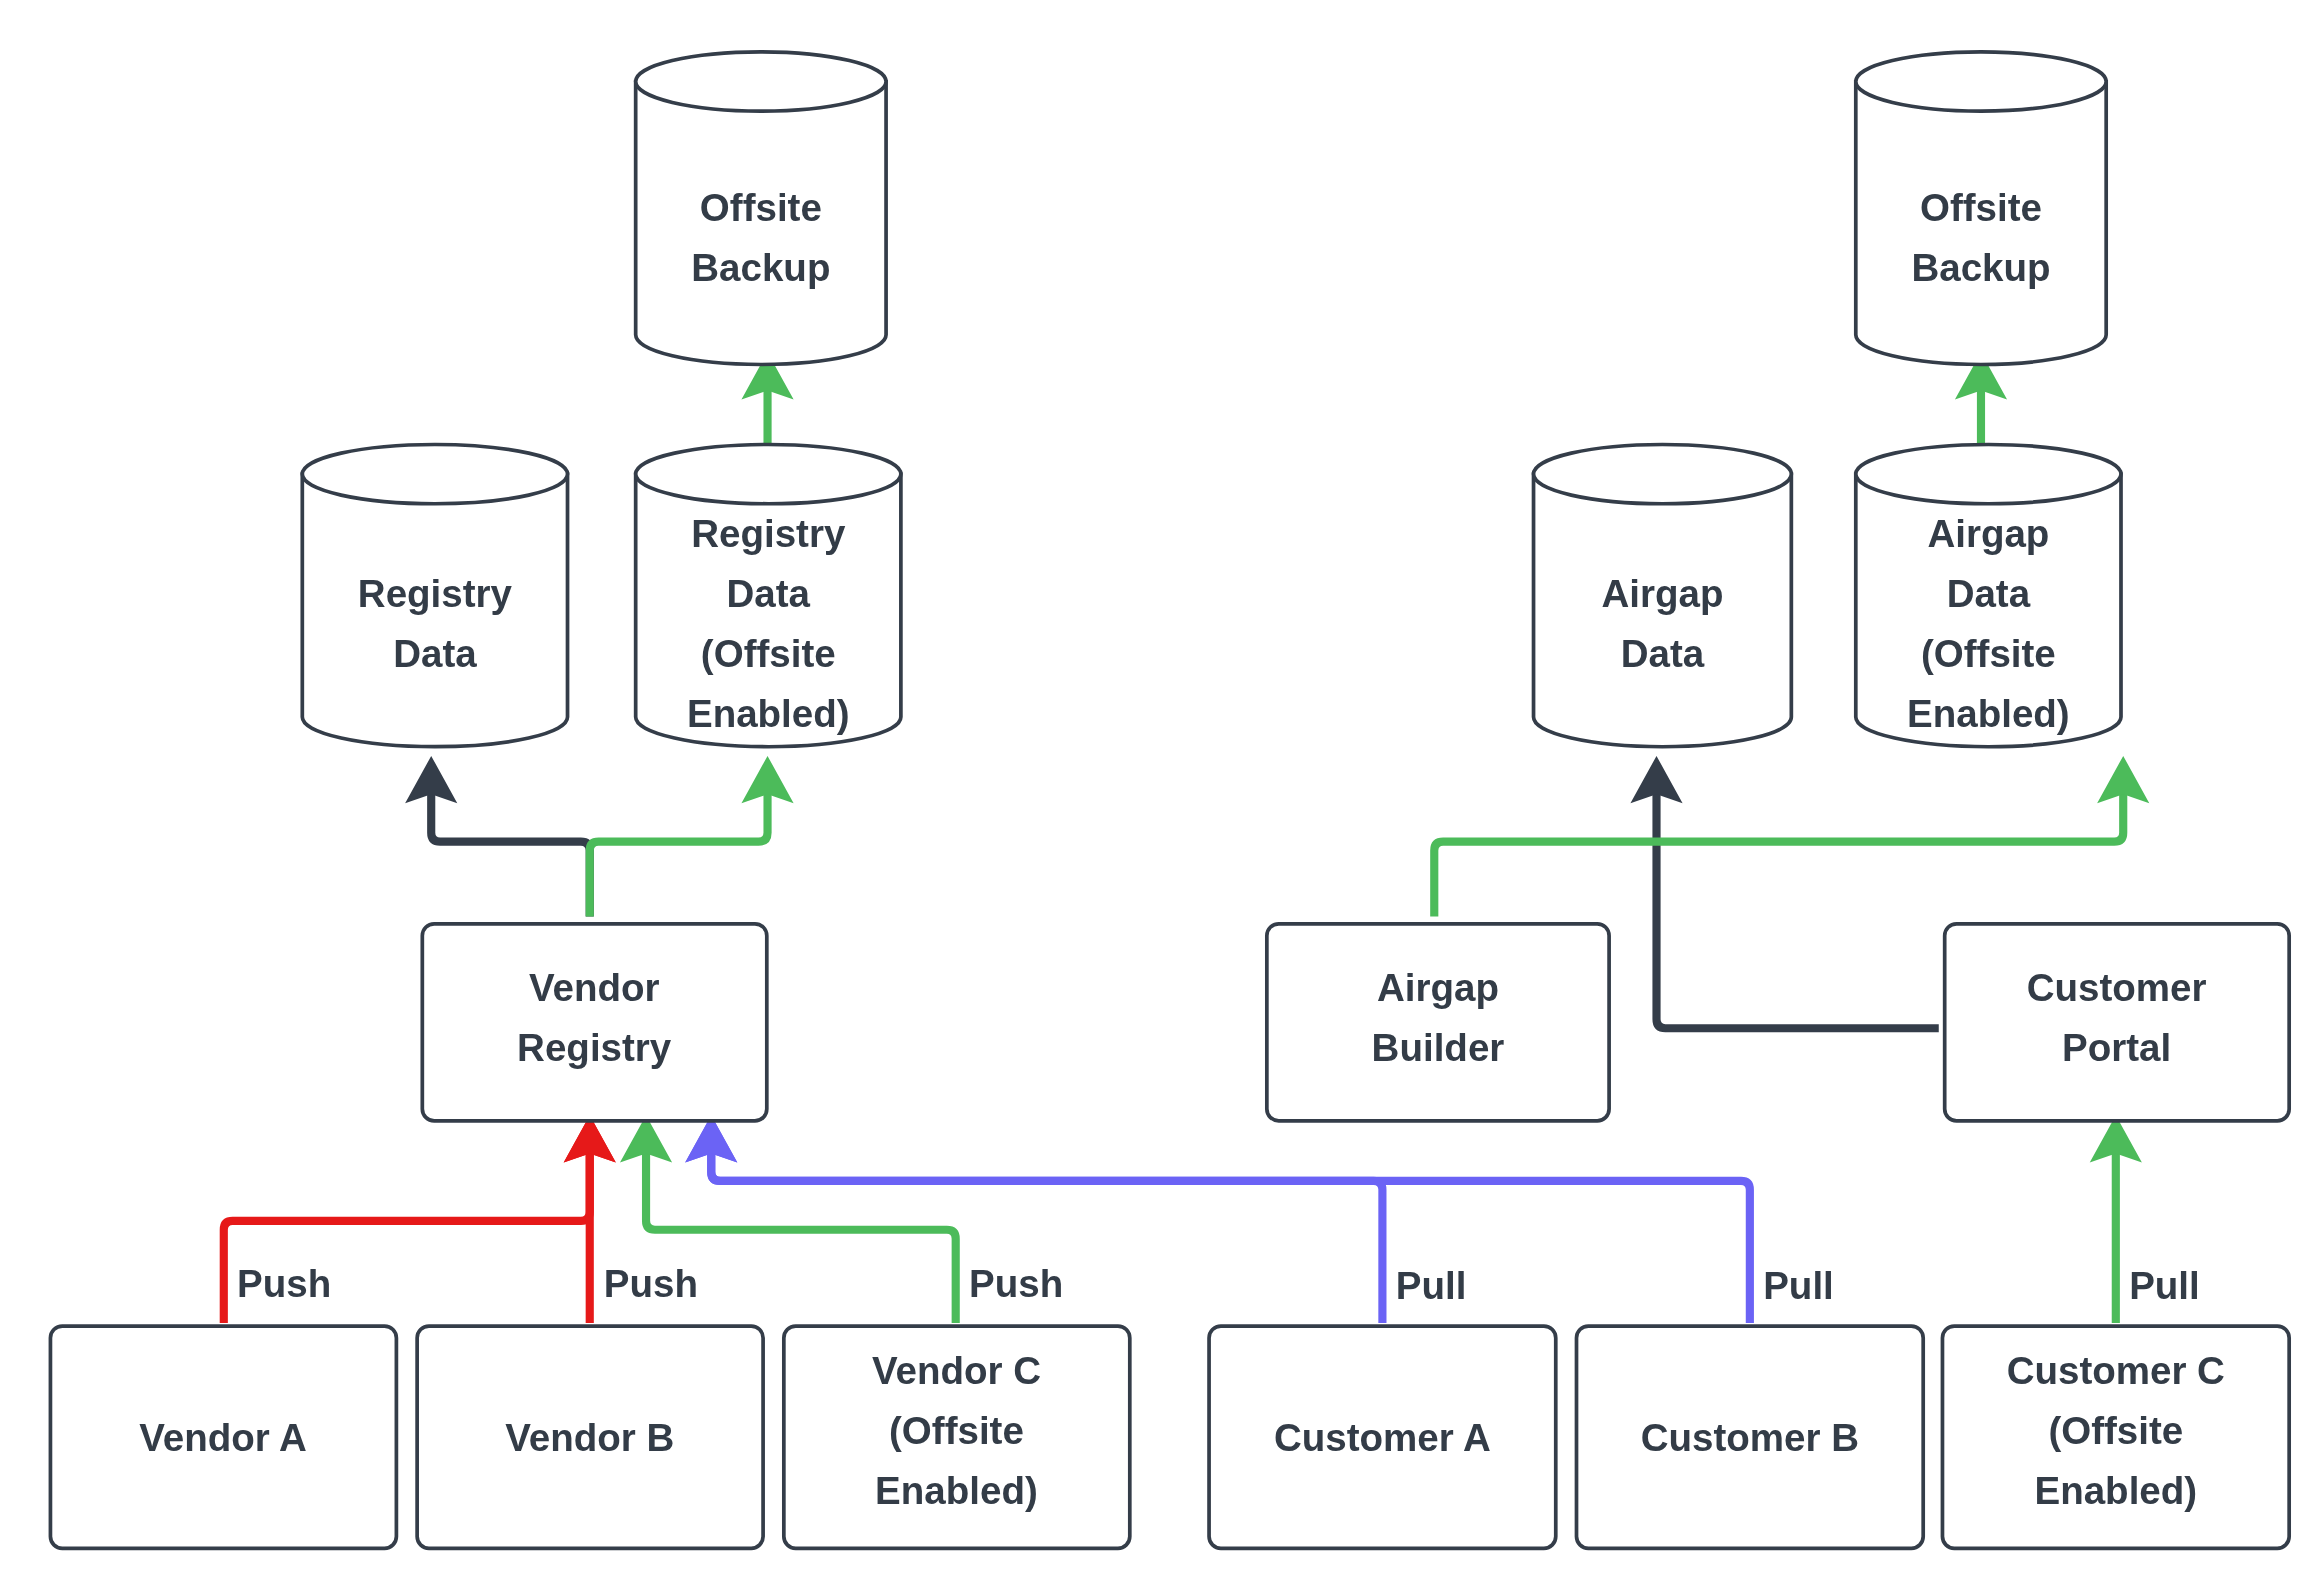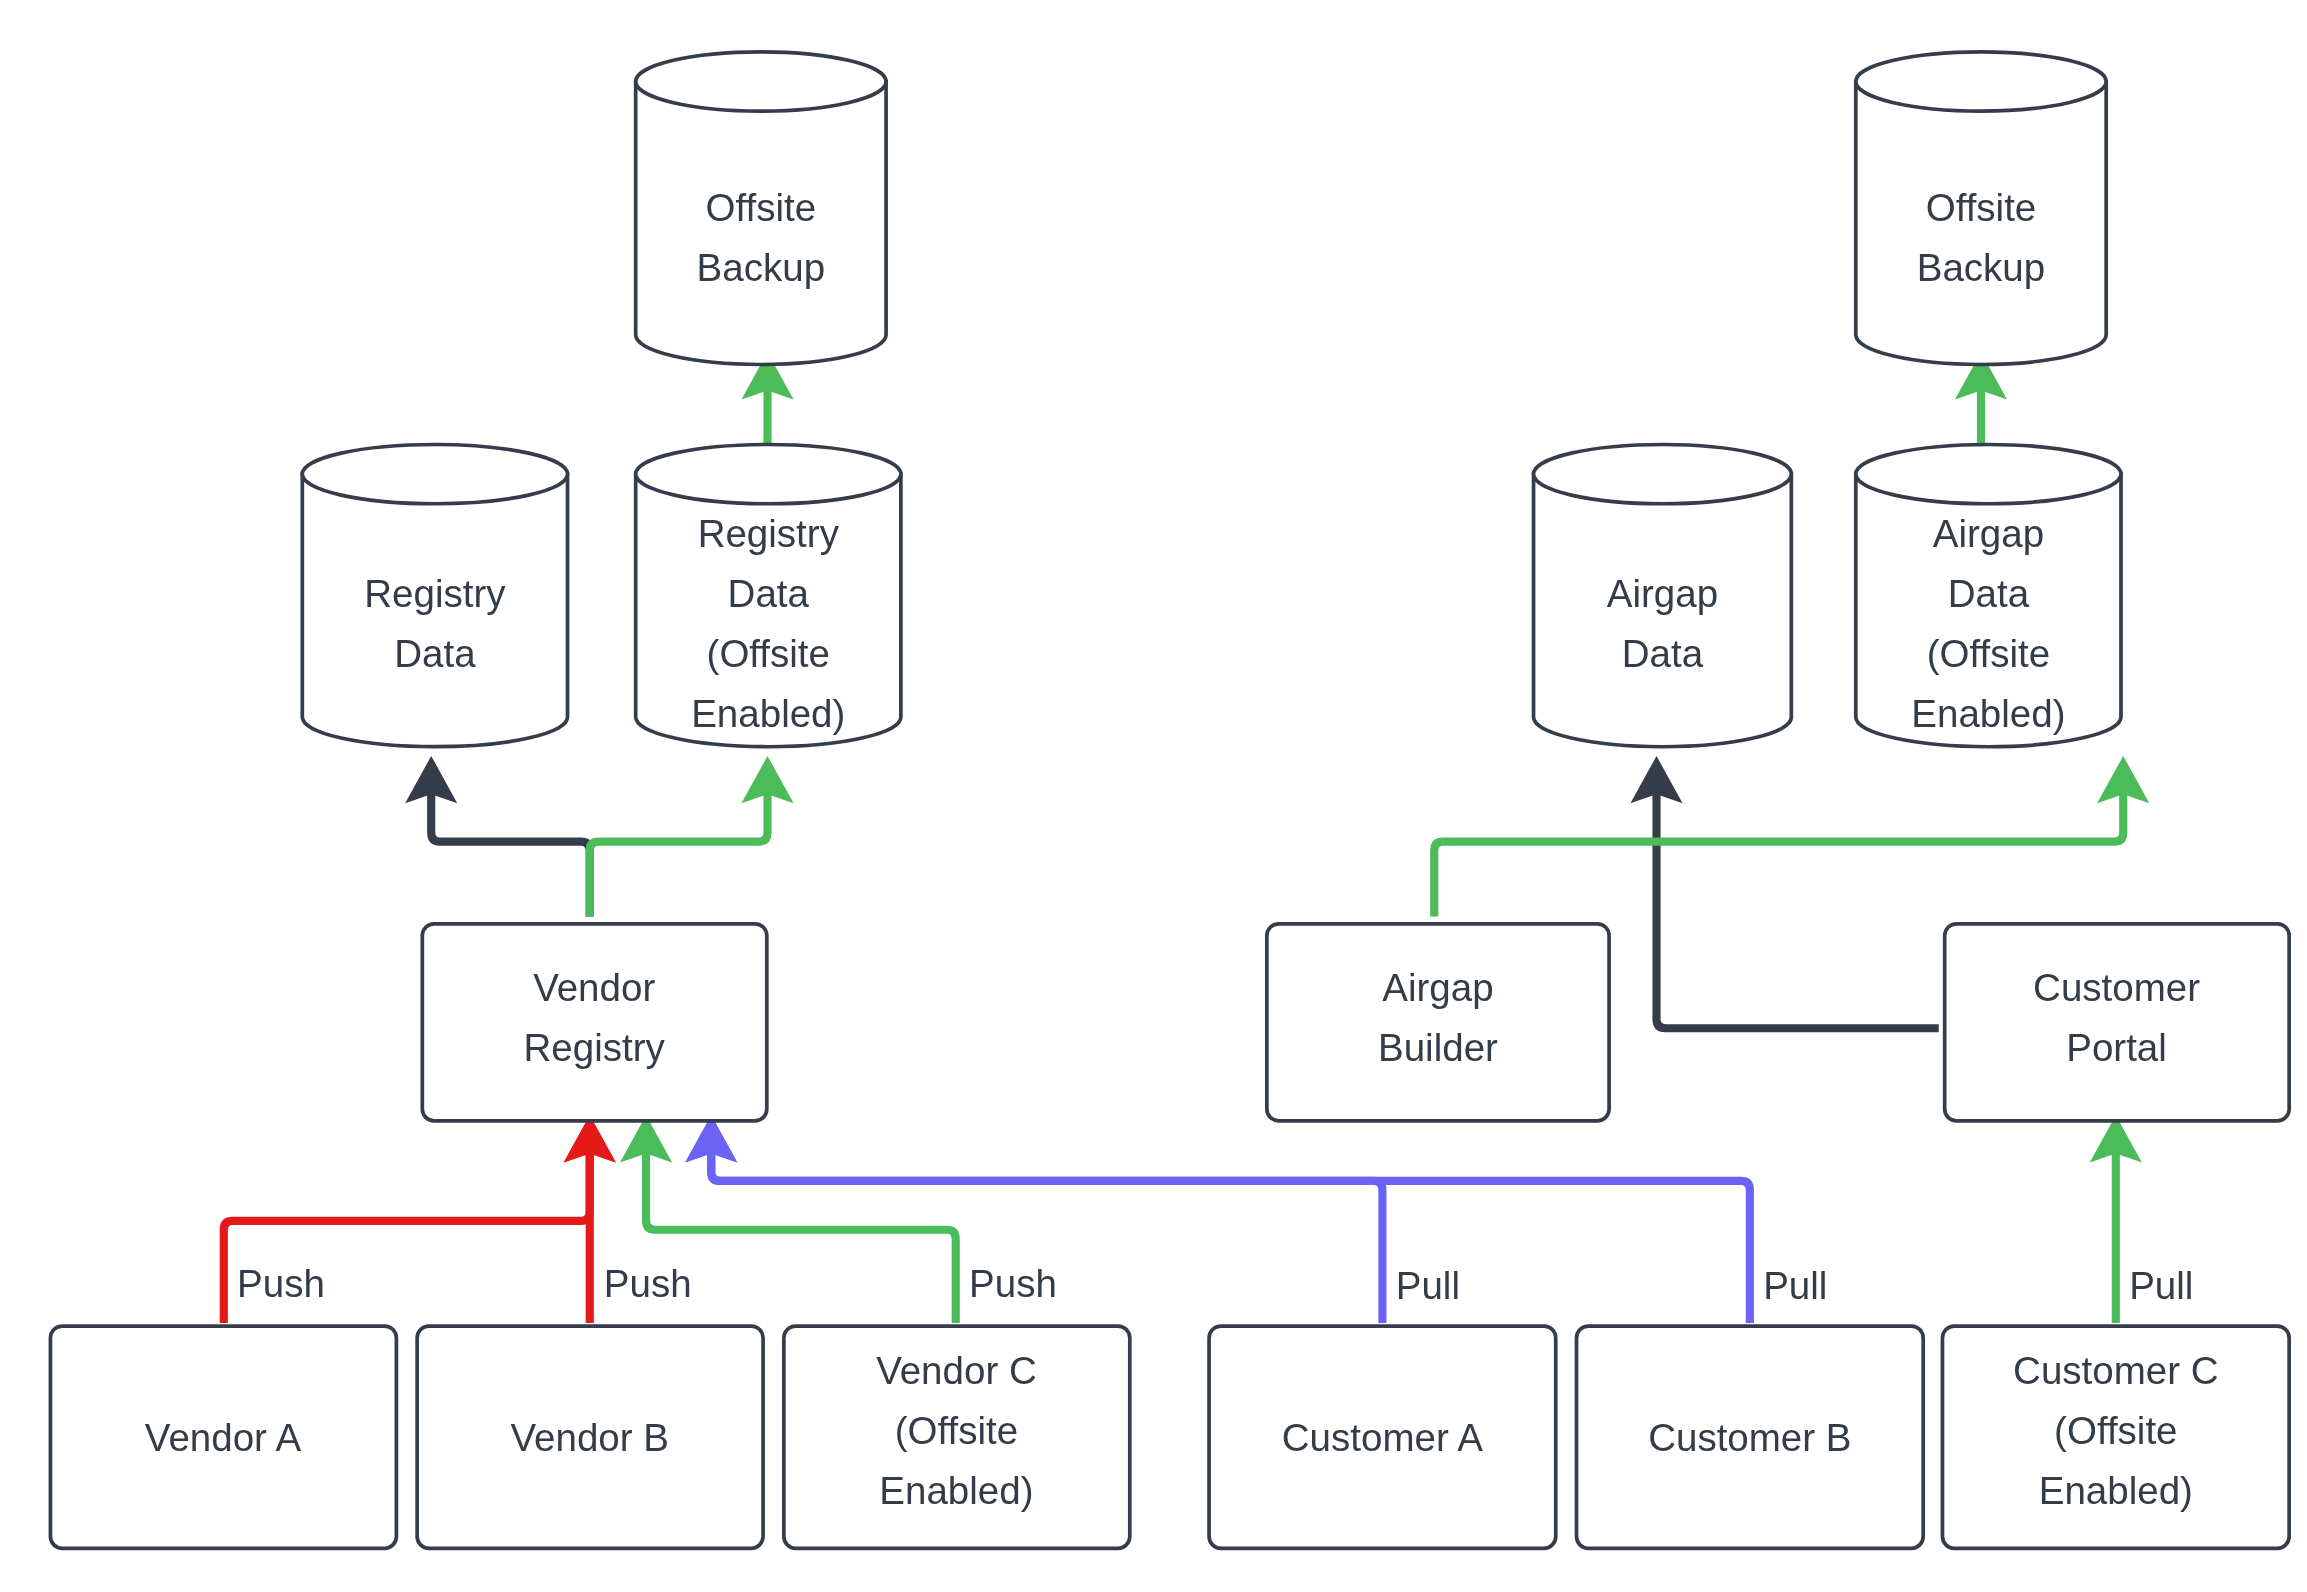--- a/index.html
+++ b/index.html
@@ -11,20 +11,21 @@
     width: 2307px;
     height: 1592px;
     font-family: "Liberation Sans", sans-serif;
     overflow: hidden;
   }
   #diagram-root {
     position: relative;
     width: 2307px;
     height: 1592px;
     background: #ffffff;
+    font-weight: bold;
   }
   svg.diagram {
     display: block;
     width: 2307px;
     height: 1592px;
   }
   .node-shape {
     fill: #ffffff;
     stroke: #343D49;
     stroke-width: 5;

